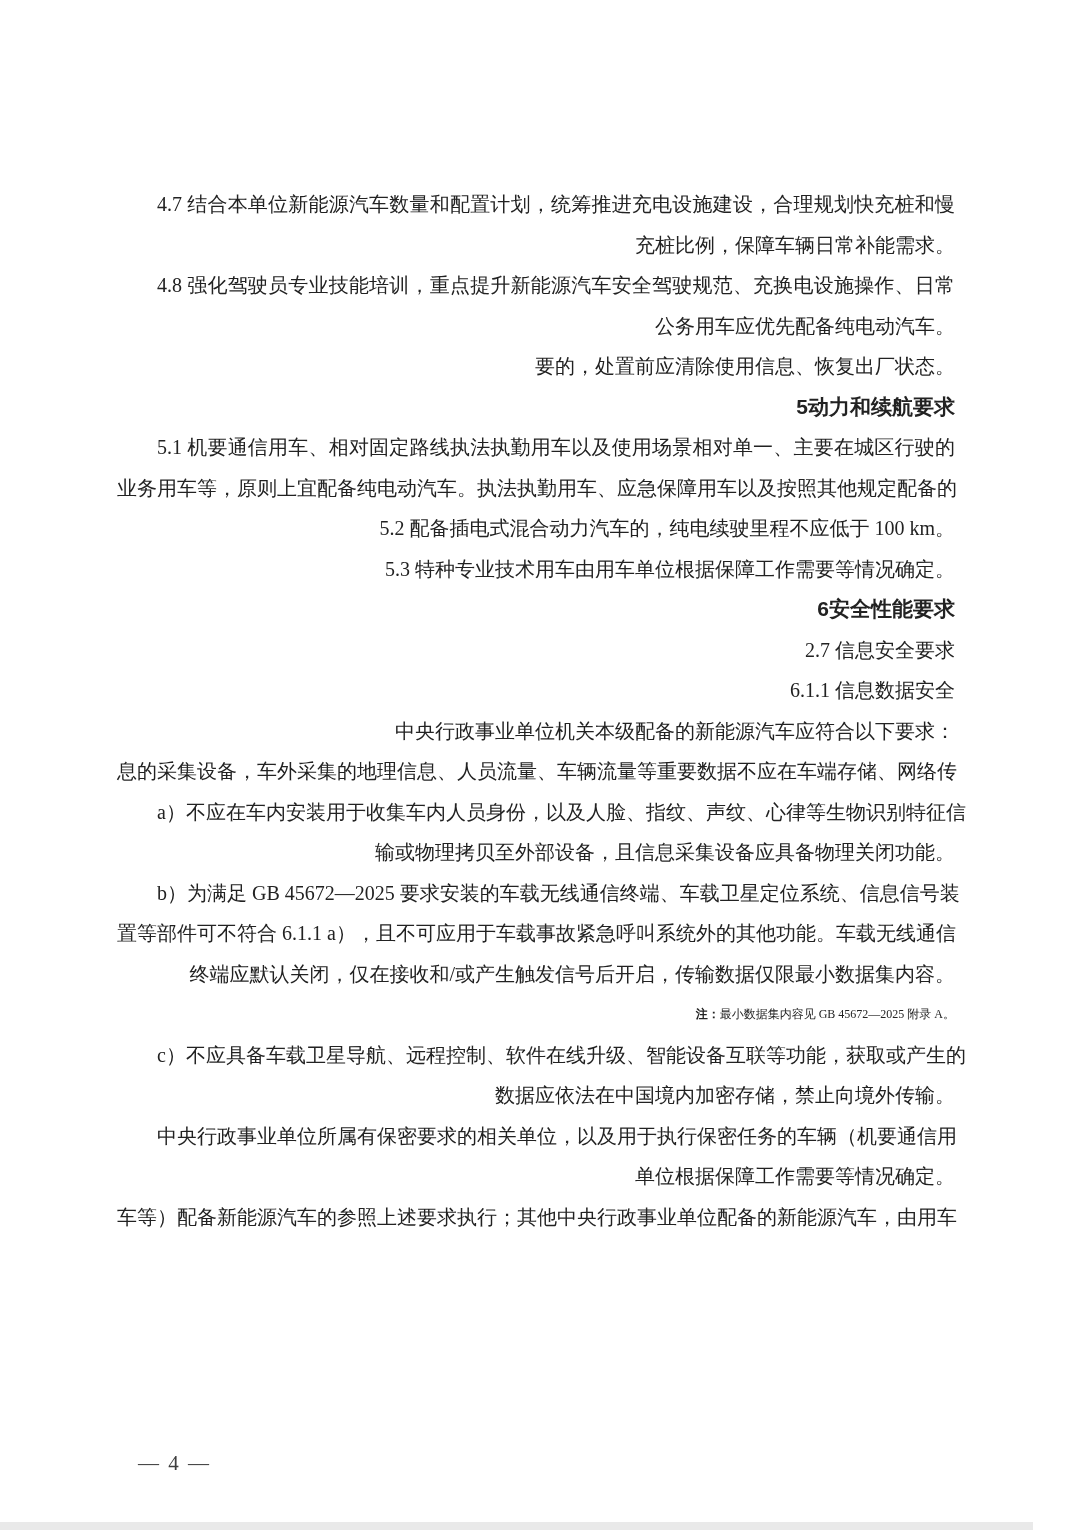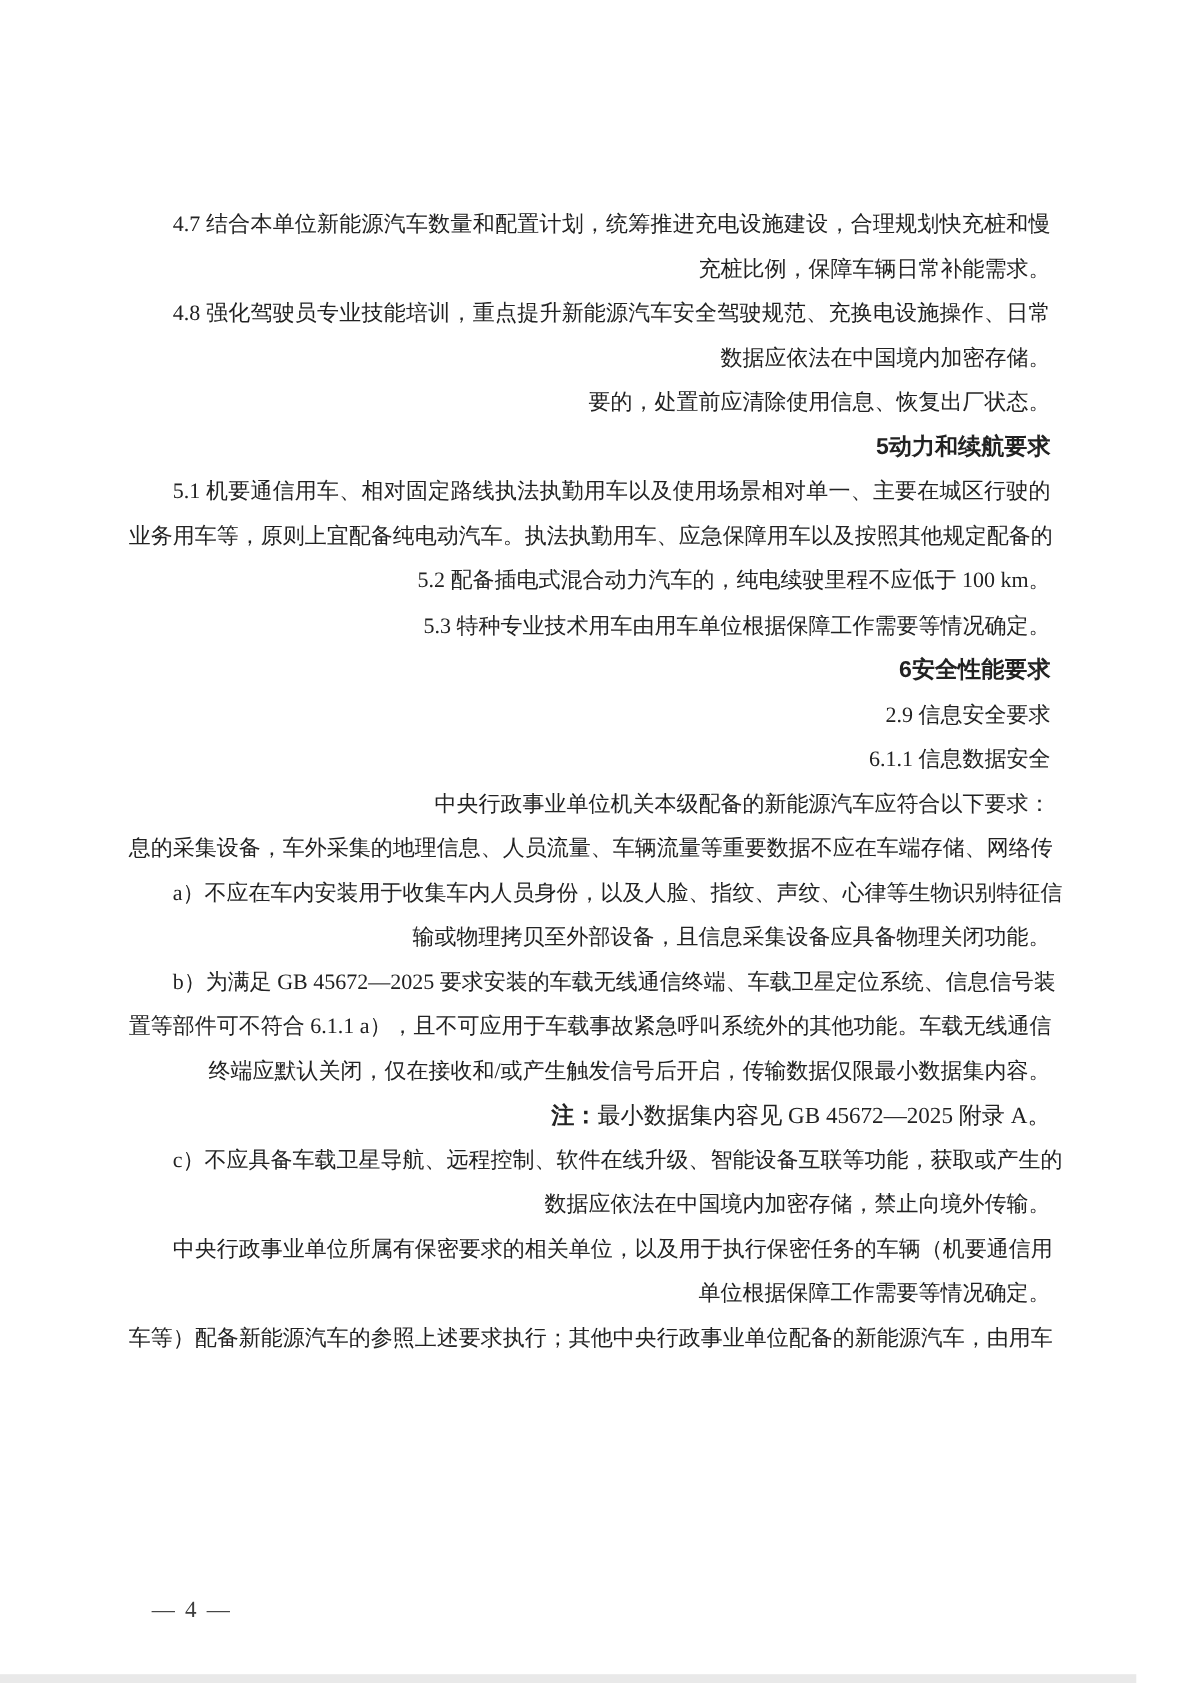--- a/index.html
+++ b/index.html
@@ -30,21 +30,21 @@
     text-align: justify;
     text-align-last: justify;
   }
   .line.heading {
     font-family: "Liberation Sans", "DejaVu Sans", sans-serif;
     font-weight: 700;
     font-size: 21px;
     padding-left: 13px;
   }
   .h-num { display: inline-block; width: 47px; }
-  .line.note { font-size: 21px; font-family: Liberation Serif, serif; }
+  .line.note { font-size: 12px; font-family: Liberation Serif, serif; }
   .note-label { font-weight: 700; }
   .page-number {
     position: absolute;
     left: 138px;
     top: 1443px;
     height: 40px;
     line-height: 40px;
     font-size: 21px;
     color: #3d3d3d;
     letter-spacing: 2px;
@@ -59,29 +59,29 @@
   }
 </style>
 </head>
 <body>
 
 <div class="page">
   <div class="doc-body">
       <div class="line indent fill">4.7 结合本单位新能源汽车数量和配置计划，统筹推进充电设施建设，合理规划快充桩和慢</div>
       <div class="line">充桩比例，保障车辆日常补能需求。</div>
       <div class="line indent fill">4.8 强化驾驶员专业技能培训，重点提升新能源汽车安全驾驶规范、充换电设施操作、日常</div>
-      <div class="line">数据应依法在中国境内加密存储。</div>
+      <div class="line">公务用车应优先配备纯电动汽车。</div>
       <div class="line">要的，处置前应清除使用信息、恢复出厂状态。</div>
       <div class="line heading"><span class="h-num">5</span><span>动力和续航要求</span></div>
       <div class="line indent fill">5.1 机要通信用车、相对固定路线执法执勤用车以及使用场景相对单一、主要在城区行驶的</div>
       <div class="line fill">业务用车等，原则上宜配备纯电动汽车。执法执勤用车、应急保障用车以及按照其他规定配备的</div>
       <div class="line indent">5.2 配备插电式混合动力汽车的，纯电续驶里程不应低于 100 km。</div>
       <div class="line indent">5.3 特种专业技术用车由用车单位根据保障工作需要等情况确定。</div>
       <div class="line heading"><span class="h-num">6</span><span>安全性能要求</span></div>
-      <div class="line indent">2.9 信息安全要求</div>
+      <div class="line indent">2.7 信息安全要求</div>
       <div class="line indent">6.1.1 信息数据安全</div>
       <div class="line indent">中央行政事业单位机关本级配备的新能源汽车应符合以下要求：</div>
       <div class="line fill">息的采集设备，车外采集的地理信息、人员流量、车辆流量等重要数据不应在车端存储、网络传</div>
       <div class="line indent fill">a）不应在车内安装用于收集车内人员身份，以及人脸、指纹、声纹、心律等生物识别特征信</div>
       <div class="line">输或物理拷贝至外部设备，且信息采集设备应具备物理关闭功能。</div>
       <div class="line indent fill">b）为满足 GB 45672—2025 要求安装的车载无线通信终端、车载卫星定位系统、信息信号装</div>
       <div class="line fill">置等部件可不符合 6.1.1 a），且不可应用于车载事故紧急呼叫系统外的其他功能。车载无线通信</div>
       <div class="line">终端应默认关闭，仅在接收和/或产生触发信号后开启，传输数据仅限最小数据集内容。</div>
       <div class="line note indent"><span class="note-label">注：</span><span>最小数据集内容见 GB 45672—2025 附录 A。</span></div>
       <div class="line indent fill">c）不应具备车载卫星导航、远程控制、软件在线升级、智能设备互联等功能，获取或产生的</div>

